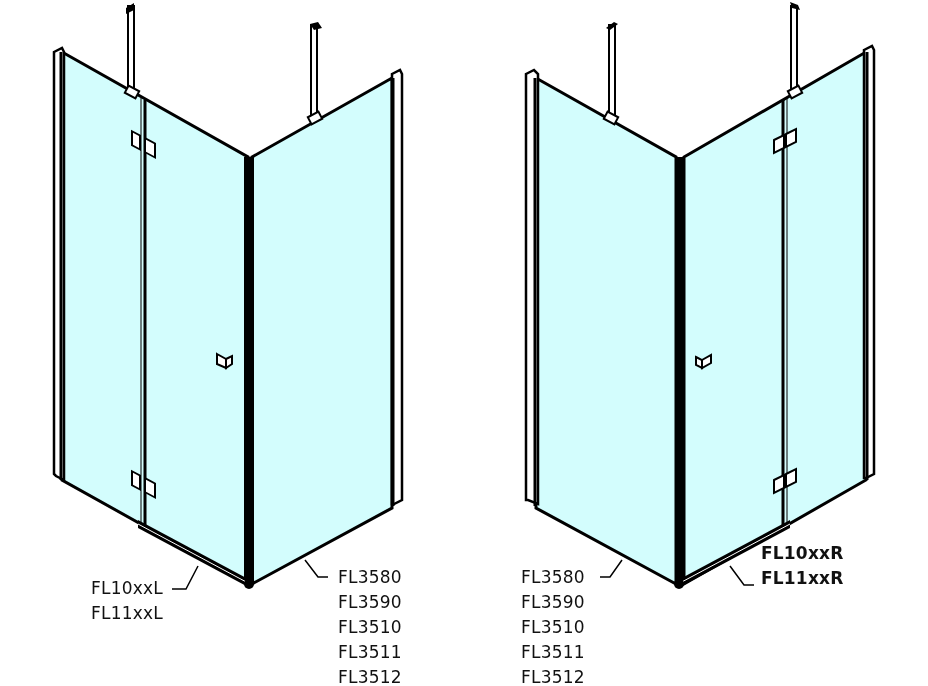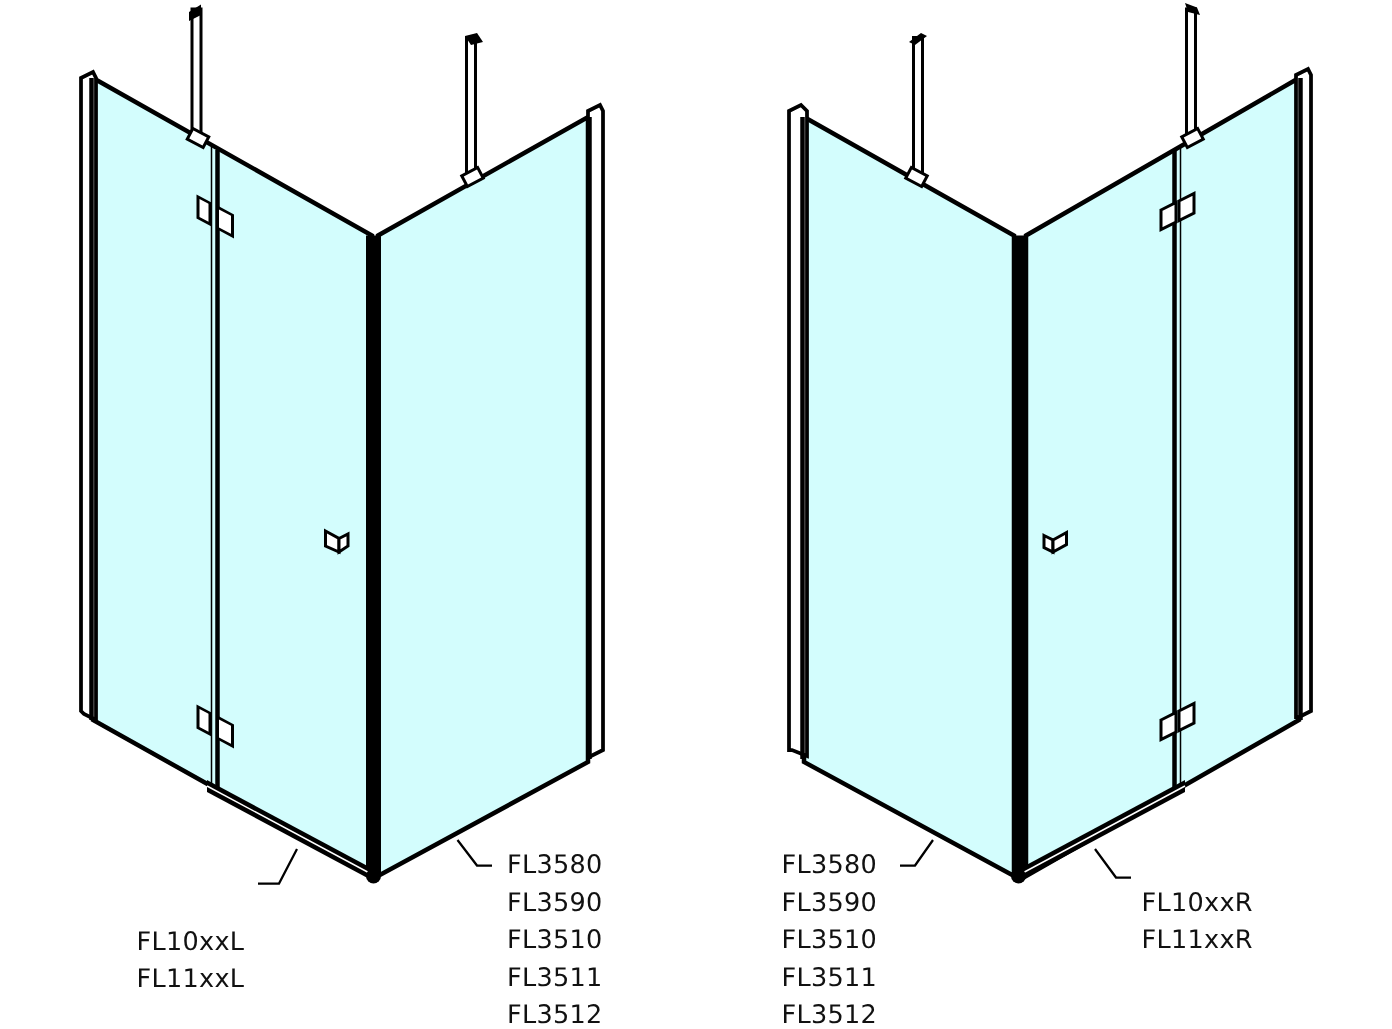--- a/index.html
+++ b/index.html
@@ -108,35 +108,35 @@
     <g>
       <path d="M696,357 L702,360 L702,368 L696,365 Z" fill="#fff" stroke="#000" stroke-width="2"></path>
       <path d="M702,360 L711,355 L711,363 L702,368 Z" fill="#fff" stroke="#000" stroke-width="2"></path>
     </g>
 
     <polyline points="600,577 610,577 622,560" fill="none" stroke="#000" stroke-width="1.5"></polyline>
     <polyline points="754,585 744,585 730,566" fill="none" stroke="#000" stroke-width="1.5"></polyline>
   </g>
 </svg>
 
-<div class="label-stack" style="left:91px; top:578px;margin-top:40px;">
+<div class="label-stack" style="left:91px; top:578px;">
   <span class="label">FL10xxL</span>
   <span class="label">FL11xxL</span>
 </div>
 <div class="label-stack" style="left:338px; top:567px;">
   <span class="label">FL3580</span>
   <span class="label">FL3590</span>
   <span class="label">FL3510</span>
   <span class="label">FL3511</span>
   <span class="label">FL3512</span>
 </div>
 
 <div class="label-stack" style="left:521px; top:567px;">
   <span class="label">FL3580</span>
   <span class="label">FL3590</span>
   <span class="label">FL3510</span>
   <span class="label">FL3511</span>
   <span class="label">FL3512</span>
 </div>
-<div class="label-stack" style="left:761px; top:592px;">
+<div class="label-stack" style="left:761px; top:543px;font-weight:bold;">
   <span class="label">FL10xxR</span>
   <span class="label">FL11xxR</span>
 </div>
 
 </body></html>

